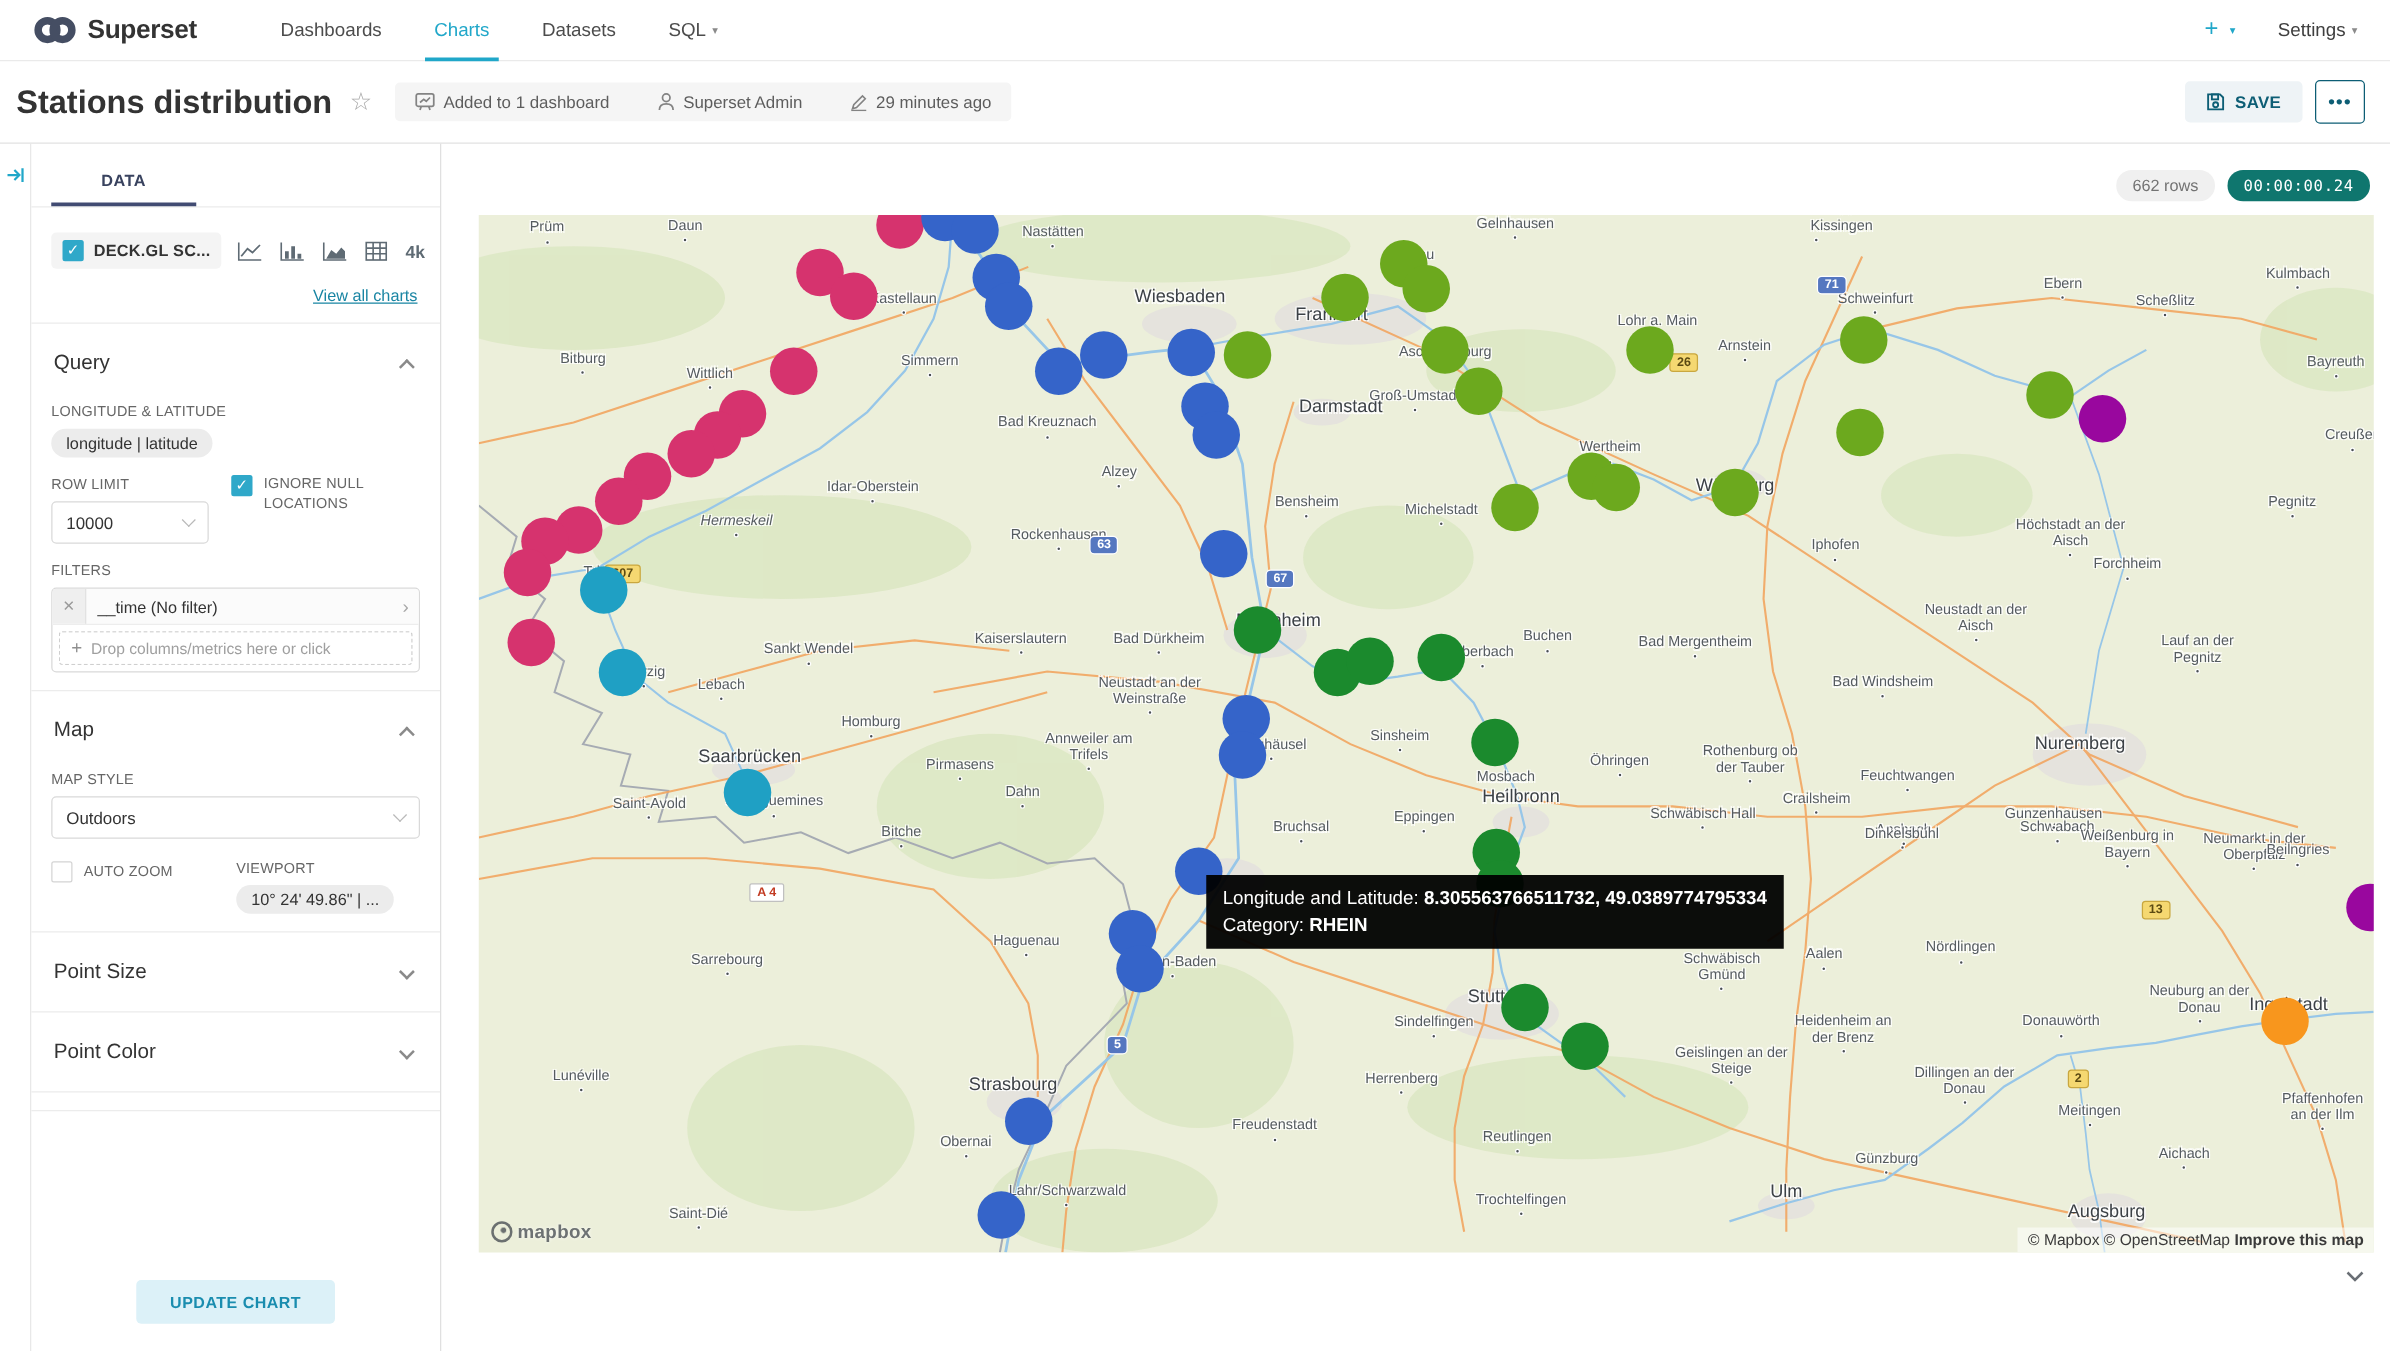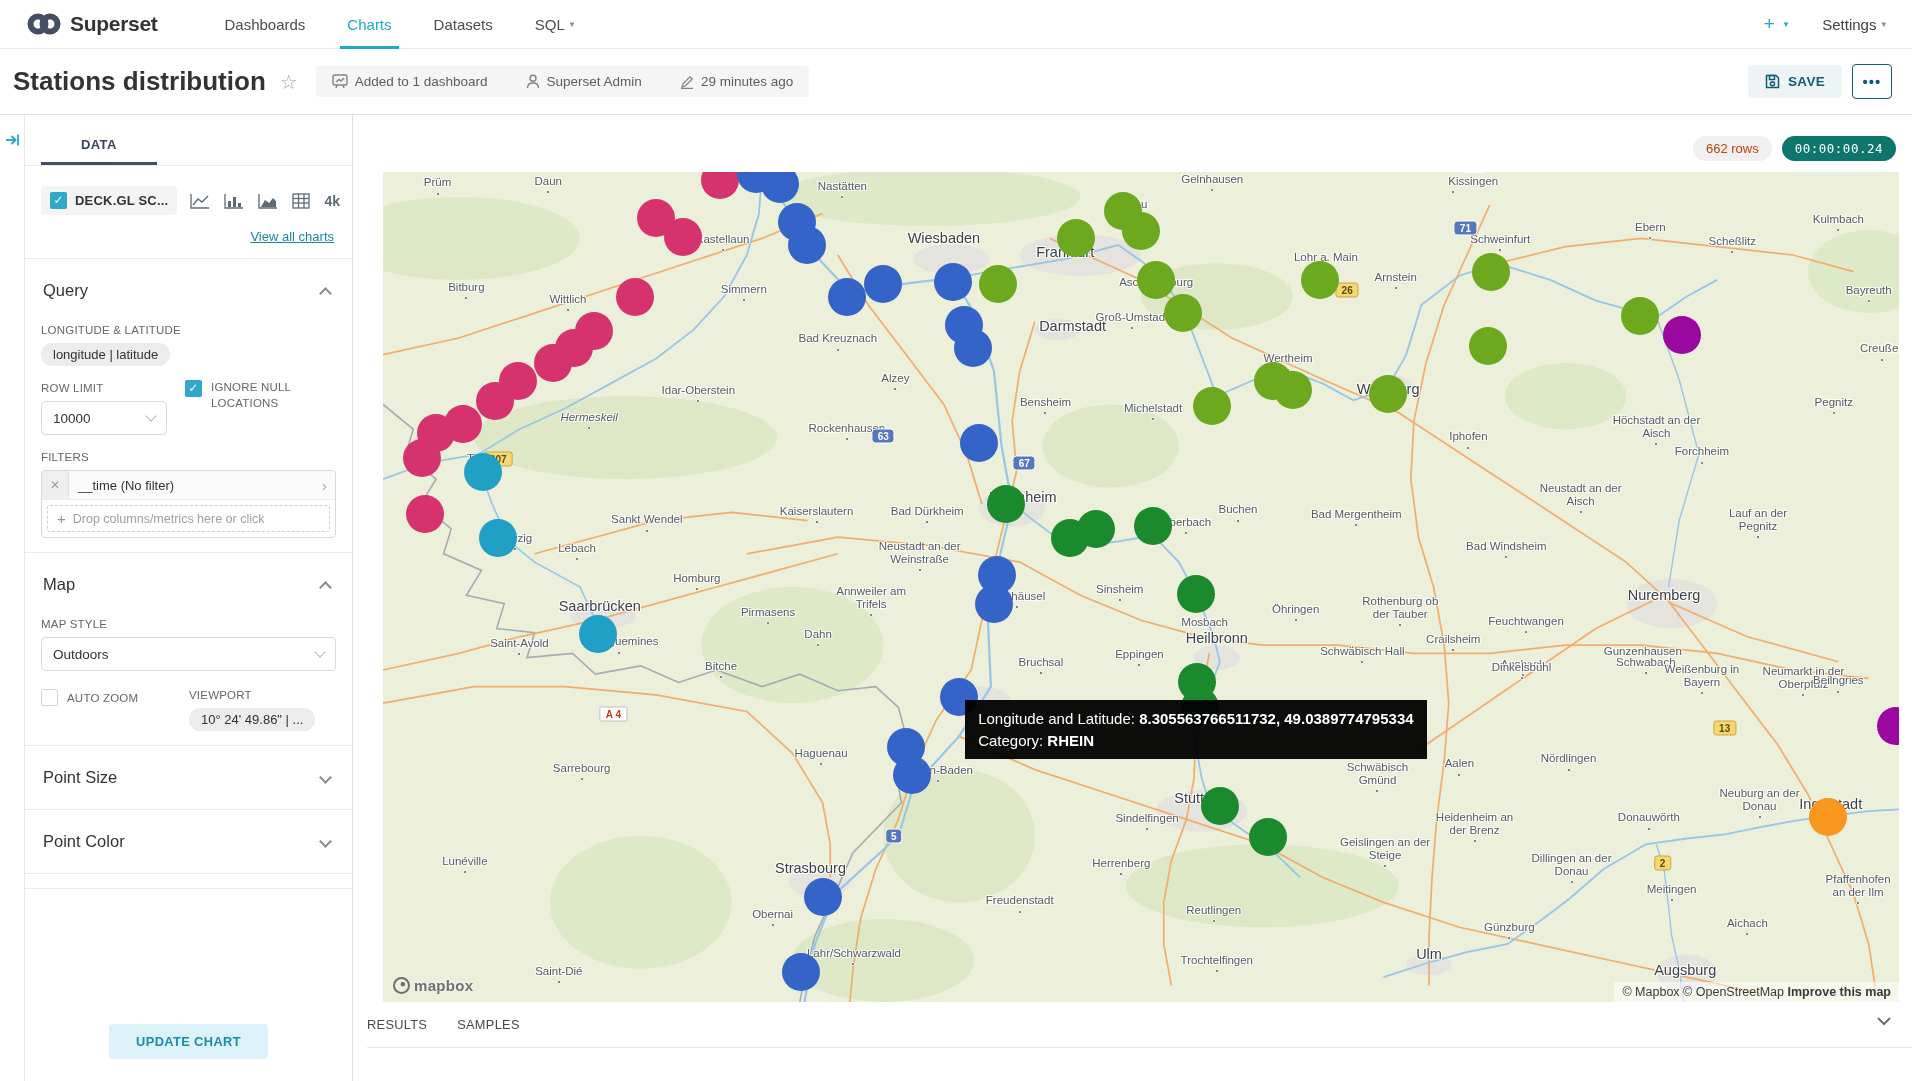--- a/index.html
+++ b/index.html
@@ -64,21 +64,21 @@
   .filter-go { color:#a8a8a8; font-size:15px; padding-right:8px; }
   .drop-area { margin:5px; border:1px dashed #cfcfcf; border-radius:3px; height:27px; display:flex; align-items:center; gap:7px; padding:0 9px; color:#9f9f9f; font-size:12.5px; cursor:pointer; }
   .drop-area .plus { font-size:15px; color:#8f8f8f; }
   .viewport-wrap { margin-top:14px; }
   .update-bar { flex:none; padding:14px 0 22px; text-align:center; }
   .update-btn { background:#dcf1f8; color:#1a8daf; border:none; border-radius:4px; font-size:12.8px; font-weight:700; letter-spacing:.4px; padding:10px 27px; cursor:pointer; }
 
   
   .right { flex:1; display:flex; flex-direction:column; min-width:0; }
   .status-strip { height:57px; display:flex; align-items:flex-end; justify-content:flex-end; gap:10px; padding:0 16px 11px 0; }
-  .rows-pill { background:#f0f0f0; color:#c2410c; font-size:13px; border-radius:14px; padding:5px 13px; }
+  .rows-pill { background:#f0f0f0; color:#737373; font-size:13px; border-radius:14px; padding:5px 13px; }
   .timer-pill { background:#0f766e; color:#fff; font-size:12.5px; font-family:"DejaVu Sans Mono","Liberation Mono",monospace; border-radius:14px; padding:5px 13px; letter-spacing:.5px; }
   .map-wrap { height:830px; margin:0 13px 0 30px; position:relative; overflow:hidden; background:#ecefda; flex:none; cursor:grab; }
   .map-svg { position:absolute; inset:0; width:100%; height:100%; }
   .city { position:absolute; transform:translate(-50%,-100%); font-size:11.5px; color:#555b60; text-align:center; line-height:1.12; max-width:92px; text-shadow:-1px -1px 0 rgba(255,255,255,.85),1px -1px 0 rgba(255,255,255,.85),-1px 1px 0 rgba(255,255,255,.85),1px 1px 0 rgba(255,255,255,.85); pointer-events:none; }
   .city.big { font-size:14.5px; color:#3c4146; transform:translate(-50%,-50%); max-width:none; }
   .city-dot { position:absolute; width:4px; height:4px; border-radius:50%; background:#4a4f54; border:1px solid #fff; transform:translate(-50%,-50%); pointer-events:none; }
   .shield { position:absolute; transform:translate(-50%,-50%); font-size:10px; font-weight:700; padding:1px 5px; border-radius:3px; pointer-events:none; }
   .shield.blue { background:#5577c0; color:#fff; border:1px solid #fff; border-radius:4px; }
   .shield.yellow { background:#f5d871; color:#5b4a12; border:1px solid #c9a73f; }
   .shield.white { background:#fff; color:#c23b22; border:1px solid #c0c0c0; border-radius:2px; }
@@ -659,22 +659,18 @@
         <span>mapbox</span>
       </div>
       <div class="attribution">
         <span>© Mapbox</span>
         <span>© OpenStreetMap</span>
         <b>Improve this map</b>
       </div>
     </div>
 
     <div class="south">
-      <div class="south-tabs">
-        <span class="south-tab">RESULTS</span>
-        <span class="south-tab">SAMPLES</span>
-      </div>
       <svg class="south-chev" width="16" height="10" viewBox="0 0 16 10">
           <polyline points="2,2 8,8 14,2" fill="none" stroke="#6a6f75" stroke-width="2"></polyline>
         </svg>
     </div>
   </div>
 </div>
 
 </body></html>

